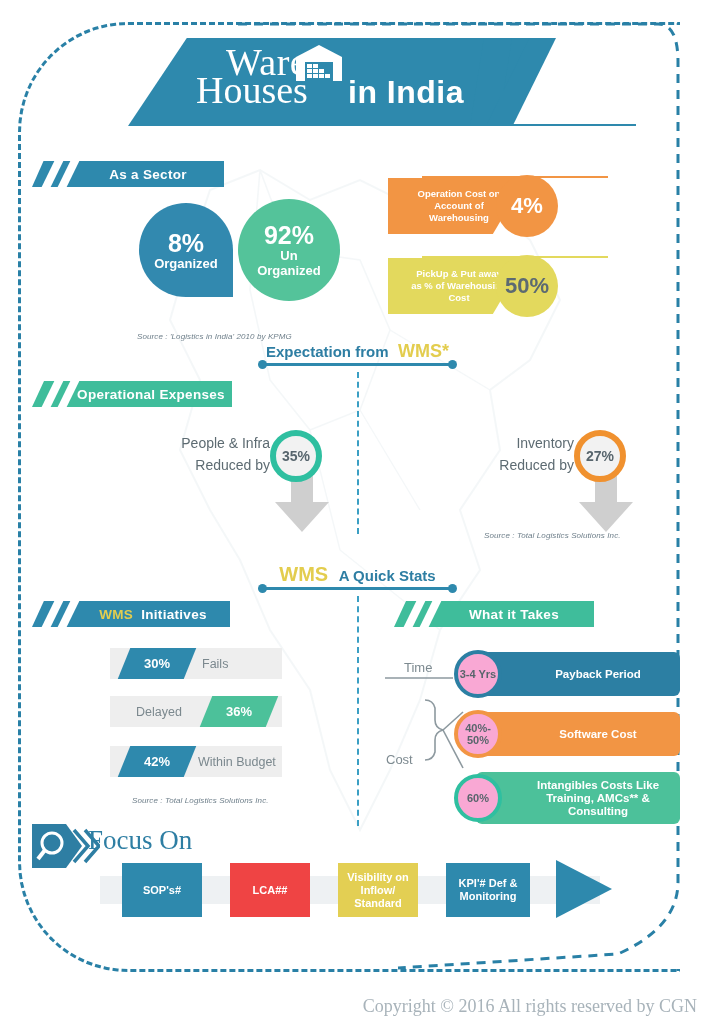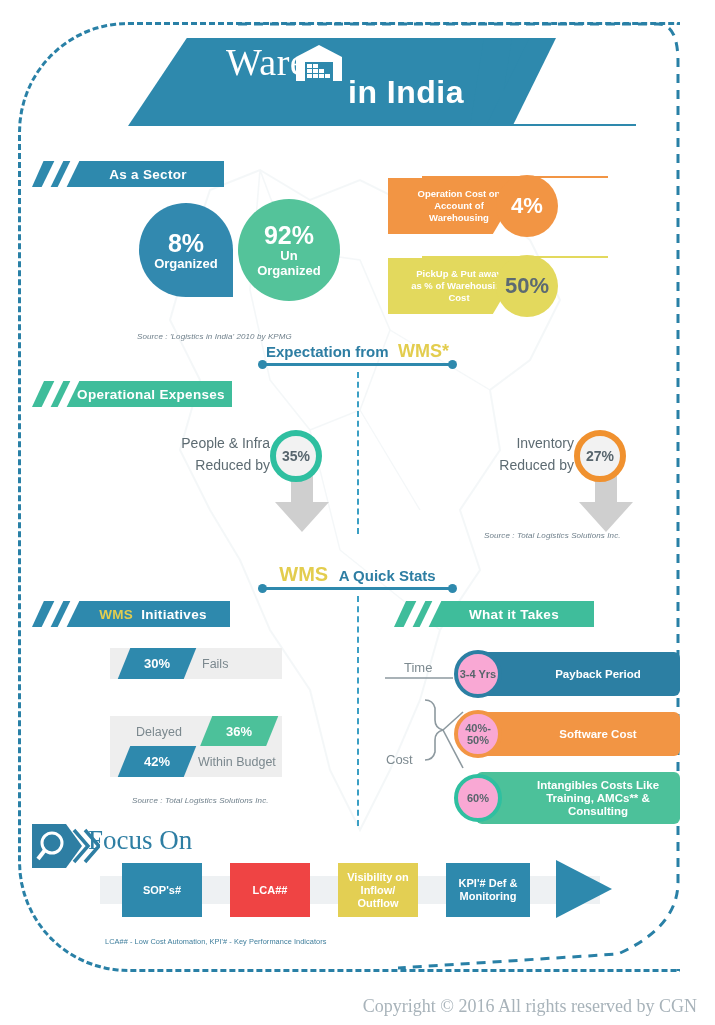--- a/index.html
+++ b/index.html
@@ -198,20 +198,21 @@
     <path d="M330 200 L430 260 M300 280 L360 380 M250 300 L280 420 M280 420 L380 500" fill="none" stroke="#9fb9c4" stroke-width="1.4"></path>
   </svg>
 </div>
 
 <div id="header">
   <div class="slab"></div>
   <div class="stripe s1"></div>
   <div class="stripe s2"></div>
   <div class="underline"></div>
   <div id="title-wrap">
+    <div id="t-houses">Houses</div>
     <div id="t-ware">Ware</div>
     <div id="wh-icon">
       <svg width="46" height="36" viewBox="0 0 46 36">
         <path d="M23 0 L46 12 L46 36 L0 36 L0 12 Z" fill="#ffffff"></path>
         <rect x="9" y="17" width="28" height="19" fill="#2e89ad"></rect>
         <g fill="#ffffff">
           <rect x="11" y="19" width="5" height="4"></rect>
             <rect x="17" y="19" width="5" height="4"></rect>
           <rect x="11" y="24" width="5" height="4"></rect>
             <rect x="17" y="24" width="5" height="4"></rect>
@@ -331,21 +332,21 @@
   </div>
 </div>
 
 <div class="init-bar" style="left:110px; top:648px;">
   <div class="par" style="left:14px; background:#2e89ad;">
     <span>30%</span>
   </div>
   <div class="txt" style="left:92px;">Fails</div>
 </div>
 
-<div class="init-bar" style="left:110px; top:716px;">
+<div class="init-bar" style="left:110px; top:696px;">
   <div class="txt" style="left:26px;">Delayed</div>
   <div class="par" style="left:96px; background:#4cc19a;">
     <span>36%</span>
   </div>
 </div>
 
 <div class="init-bar" style="left:110px; top:746px;">
   <div class="par" style="left:14px; background:#2e89ad;">
     <span>42%</span>
   </div>
@@ -422,32 +423,31 @@
 <div class="focus-box" style="left:122px; top:863px; background:#2e89ad;">
   <span>SOP's#</span>
 </div>
 <div class="focus-box" style="left:230px; top:863px; background:#ef4444;">
   <span>LCA##</span>
 </div>
 <div class="focus-box" style="left:338px; top:863px; background:#e3cf53;">
   <div>
     <div>Visibility on</div>
     <div>Inflow/</div>
-    <div>Outflow</div>
+    <div>Standard</div>
   </div>
 </div>
 <div class="focus-box" style="left:446px; top:863px; width:84px; background:#2e89ad;">
   <div>
     <div>KPI'# Def &amp;</div>
     <div>Monitoring</div>
   </div>
 </div>
 <div id="focus-arrow">
   <svg width="58" height="58" viewBox="0 0 58 58">
     <path d="M0 0 L56 29 L0 58 Z" fill="#2e89ad"></path>
   </svg>
 </div>
 
 <div id="footnote">
-  <div>LCA## - Low Cost Automation, KPI'# - Key Performance Indicators</div>
 </div>
 
 <div id="copyright">Copyright © 2016 All rights reserved by CGN</div>
 
 </body></html>

